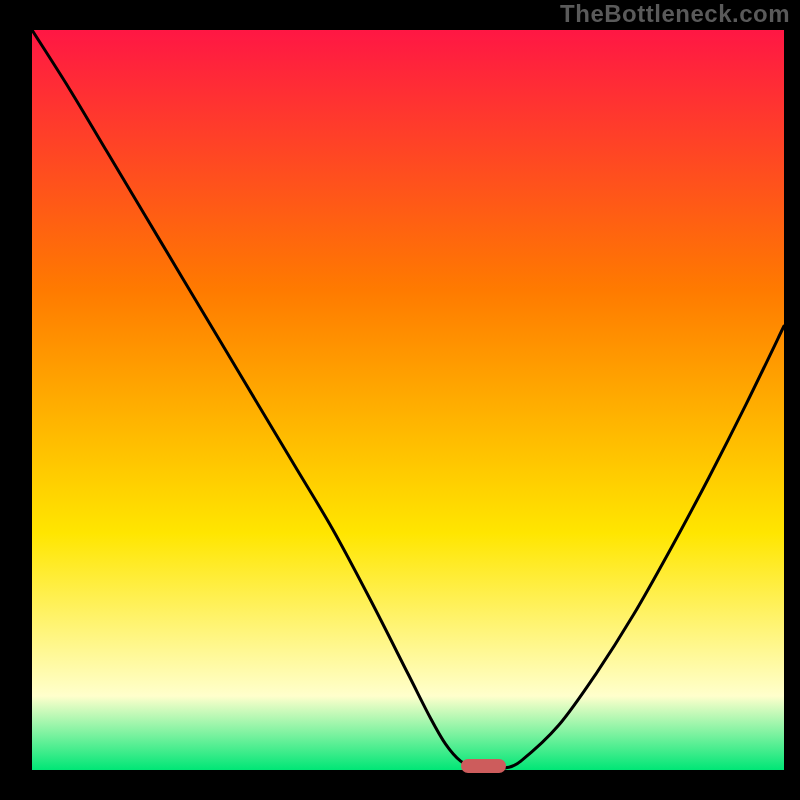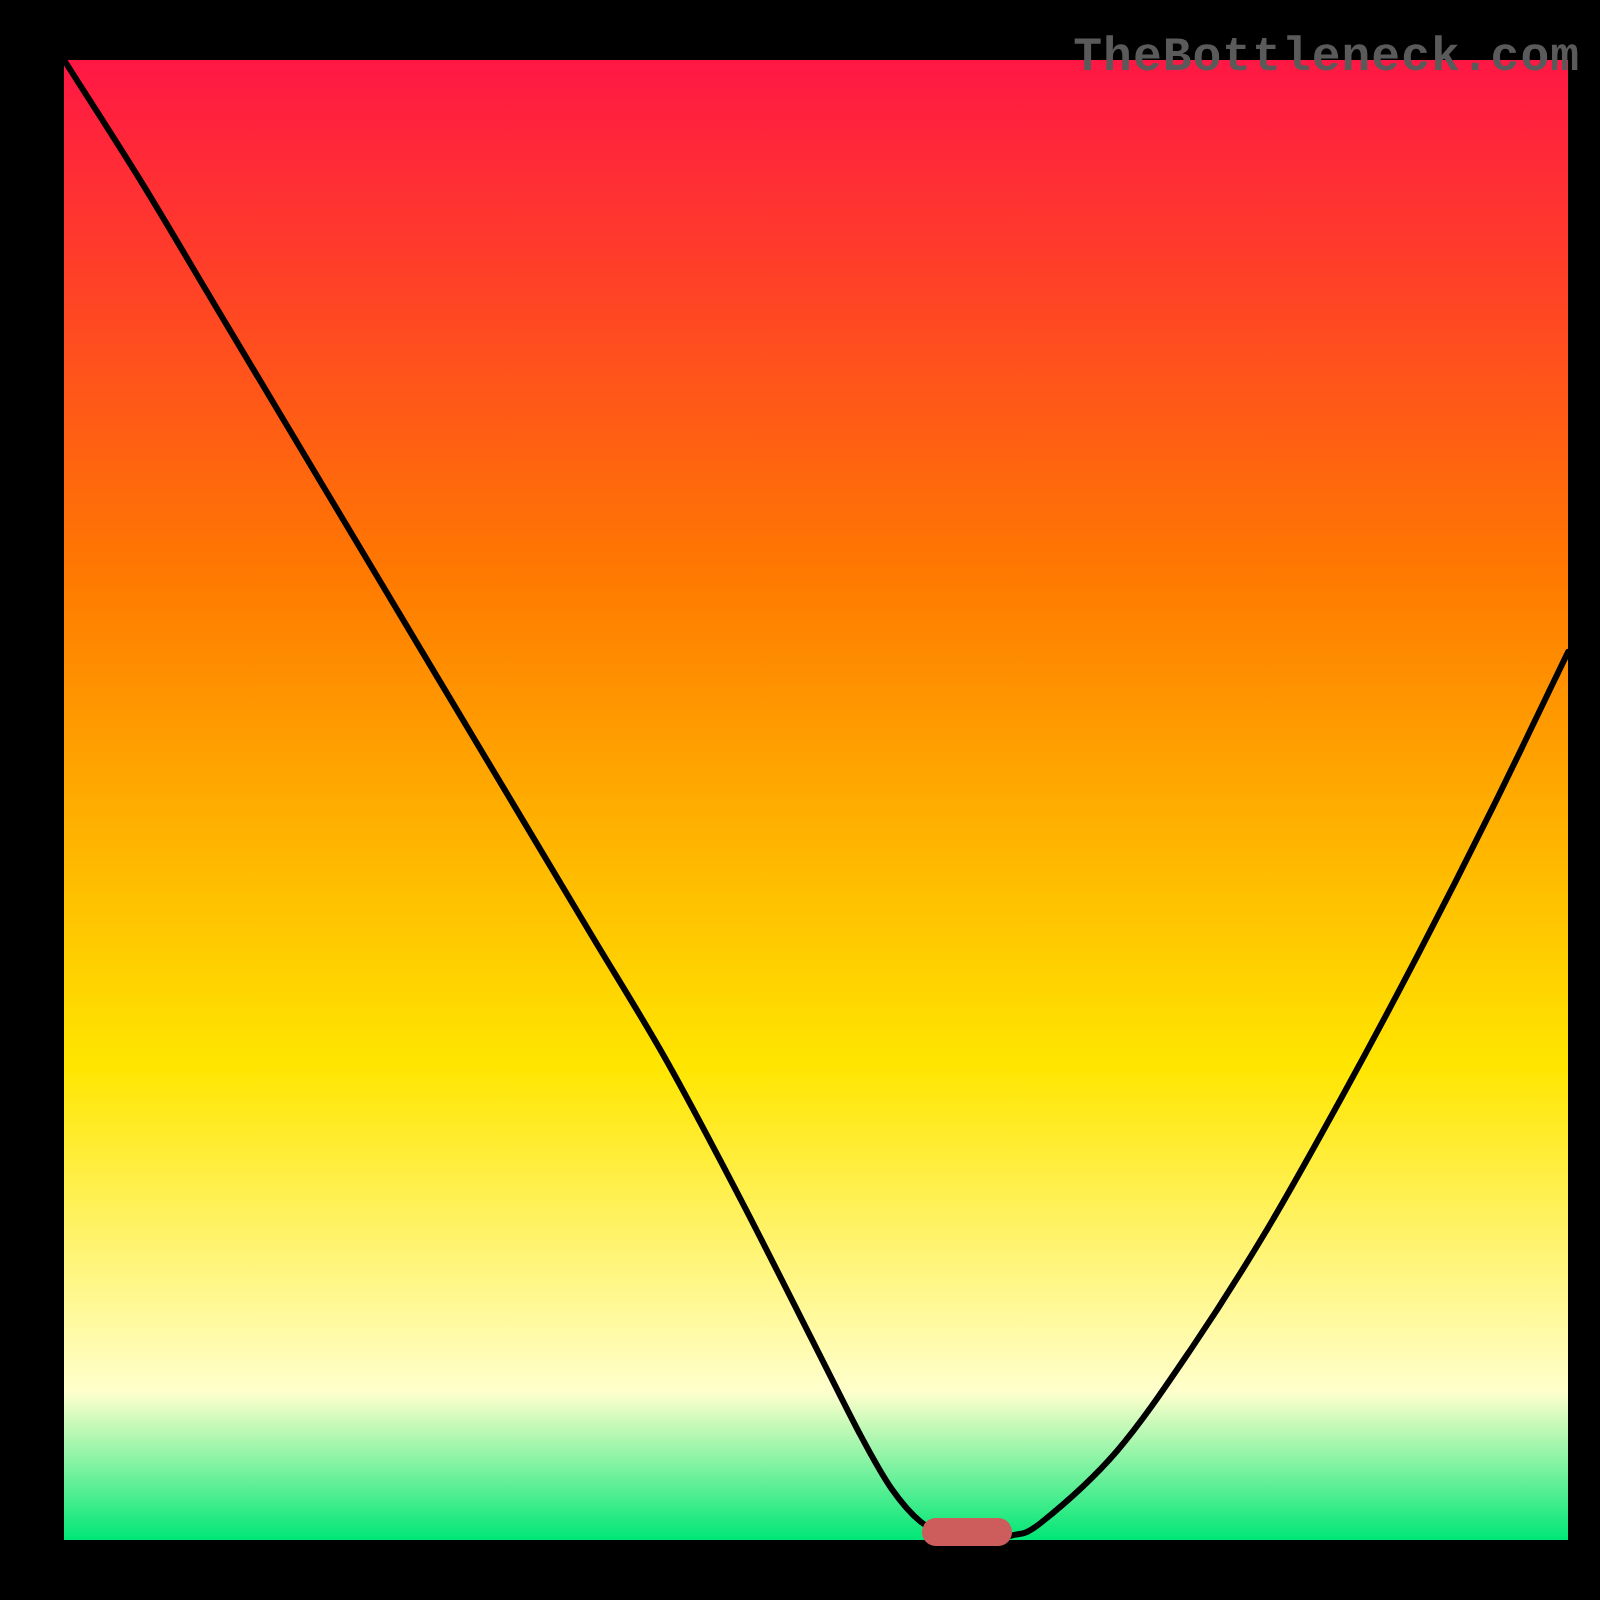--- a/index.html
+++ b/index.html
@@ -12,28 +12,27 @@
     font-family: Arial, Helvetica, sans-serif;
   }
   .frame {
     position: relative;
     width: 800px;
     height: 800px;
     background: #000;
   }
   .watermark {
     position: absolute;
-    top: 16px;
+    top: 0;
     right: 10px;
     color: #5a5a5a;
     font-size: 24px;
     font-weight: 600;
     letter-spacing: 0.5px;
     z-index: 10;
-    font-family: Liberation Mono, monospace;
   }
   .plot {
     position: absolute;
     left: 32px;
     top: 30px;
     width: 752px;
     height: 740px;
   }
   .marker {
     position: absolute;

